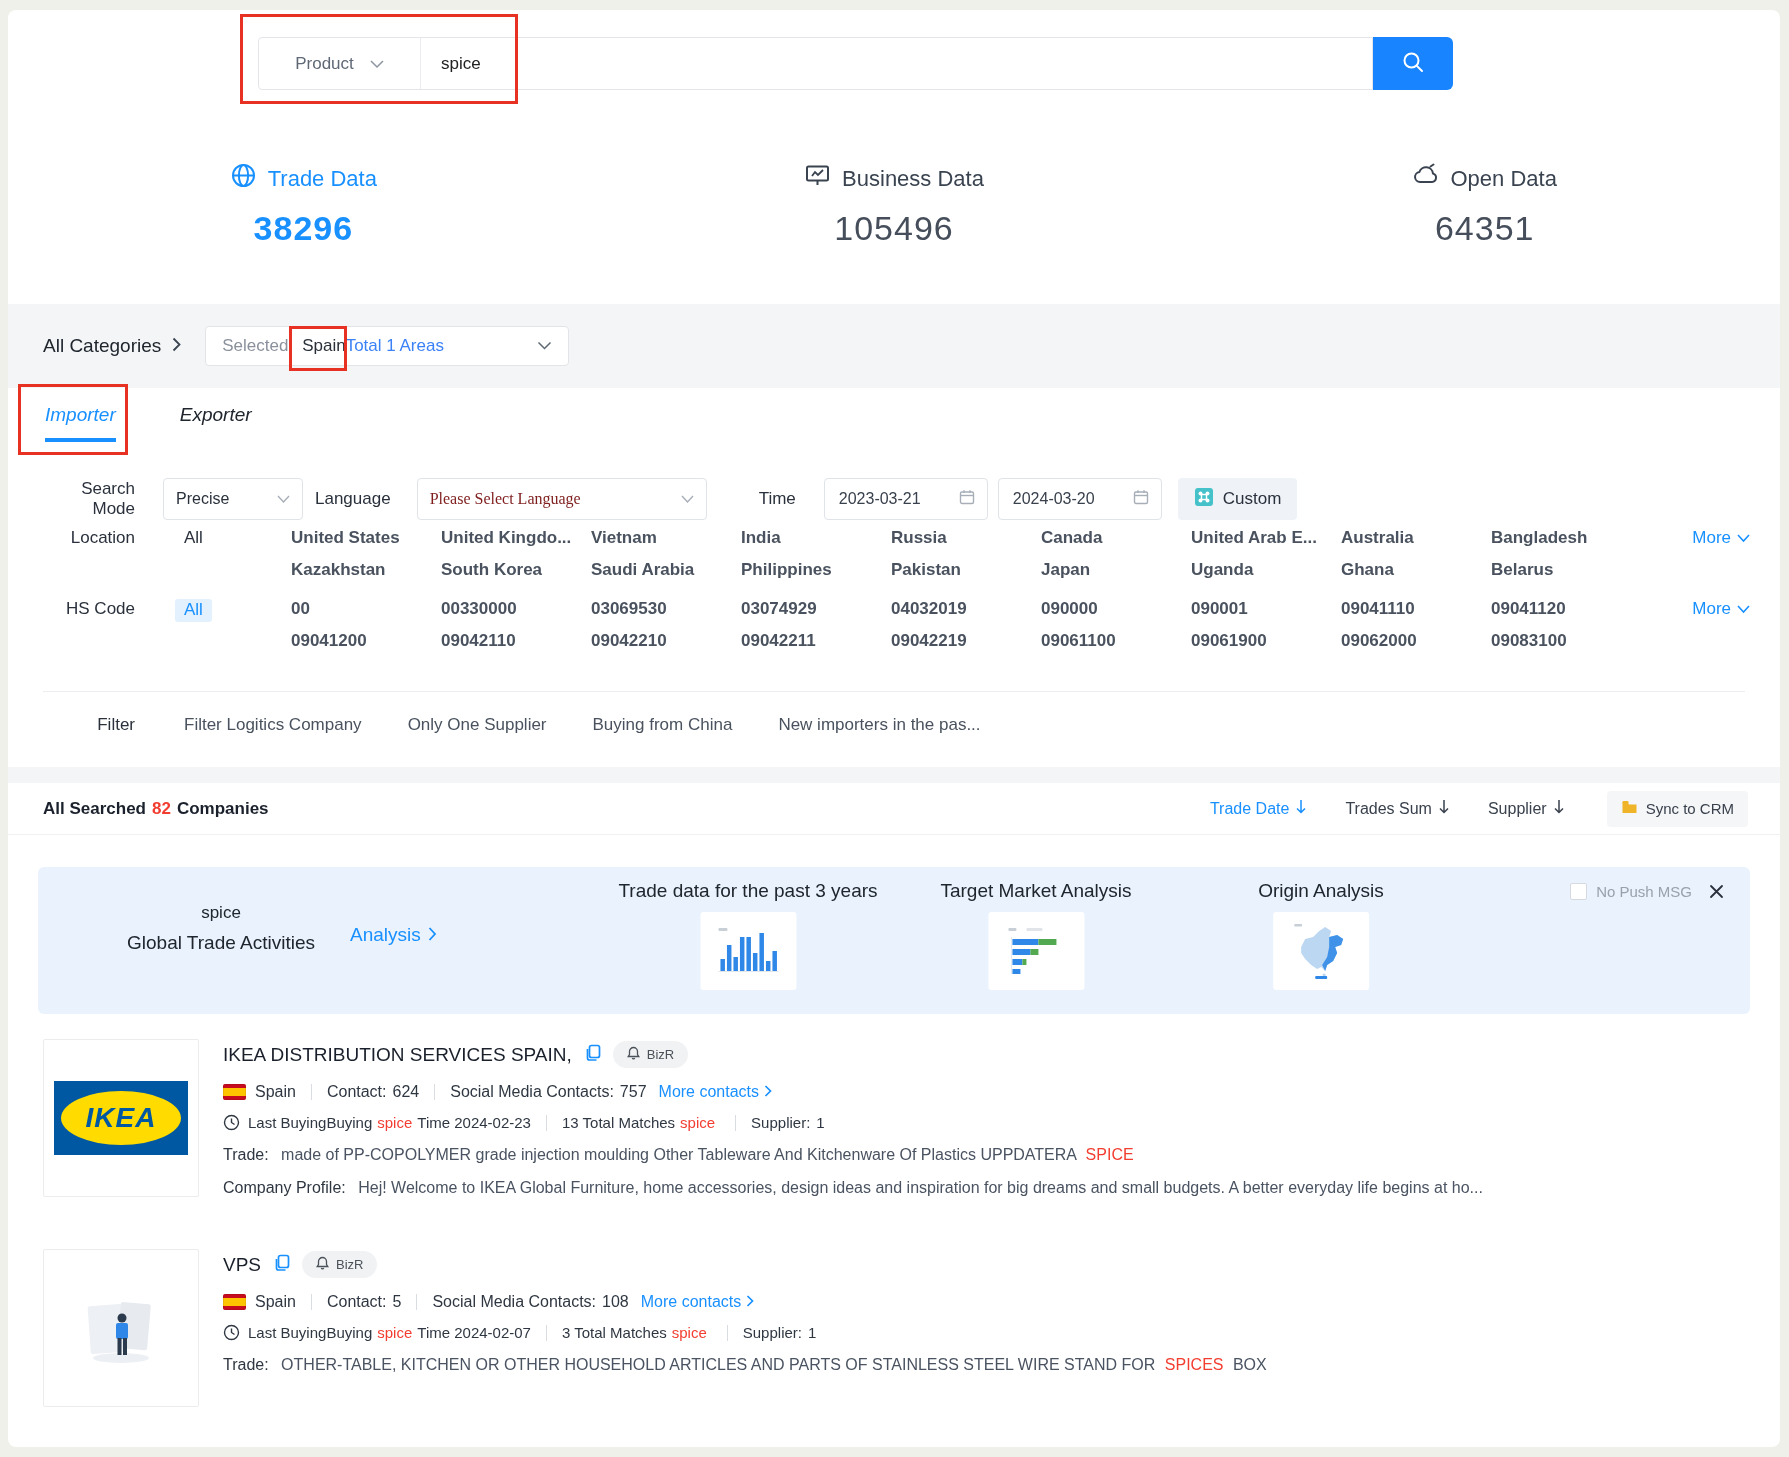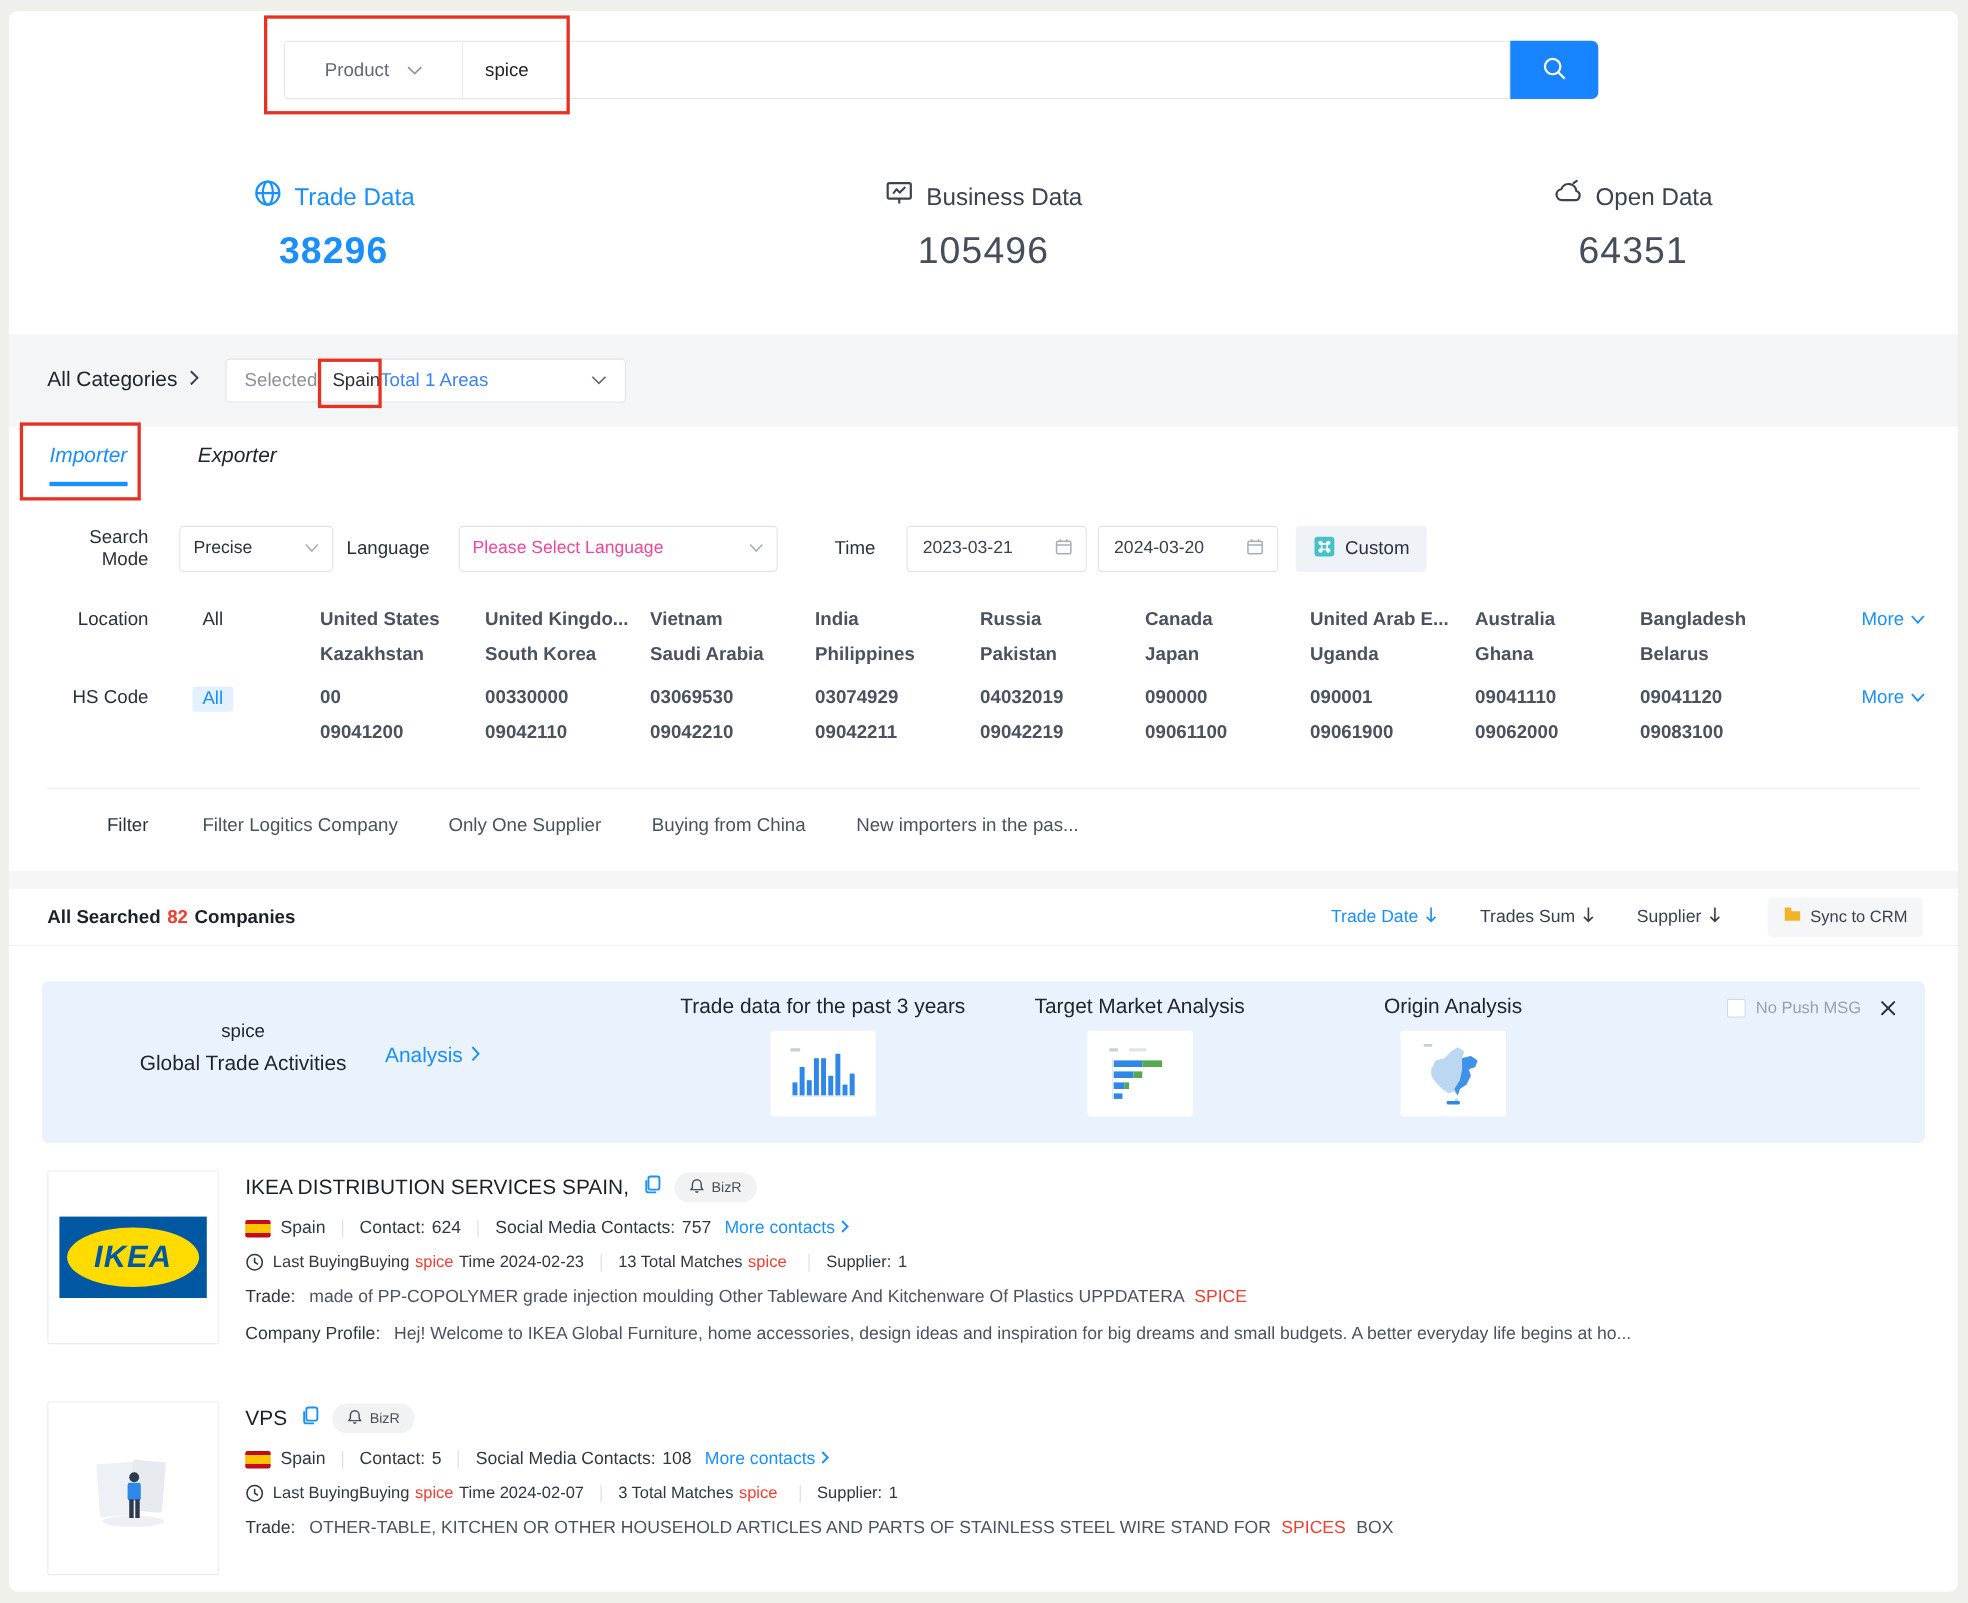--- a/index.html
+++ b/index.html
@@ -42,28 +42,28 @@
   .tab.active { color:#1890ff; border-bottom-color:#1890ff; }
 
   .sm-row { display:flex; align-items:center; margin-top:36px; padding-left:35px; height:42px; }
   .flabel { width:92px; text-align:right; font-size:17px; color:#2a313c; flex:none; }
   .inline-label { font-size:17px; color:#2a313c; }
   .select { height:42px; border:1px solid #e0e3e7; border-radius:4px; display:flex; align-items:center; padding:0 12px; font-size:16px; color:#2a313c; cursor:pointer; background:#fff; }
   .select .chev { margin-left:auto; }
   .sel-precise { width:140px; margin-left:28px; }
   .lang-label { margin-left:12px; }
   .sel-lang { width:290px; margin-left:26px; }
-  .sel-lang .ph { color:#ec4899; }
+  .sel-lang .ph { color:#7f1d1d;font-family:Liberation Serif, serif; }
   .time-label { margin-left:52px; }
   .date-box { width:164px; height:42px; border:1px solid #e0e3e7; border-radius:4px; display:flex; align-items:center; padding:0 12px 0 14px; font-size:16px; color:#39414d; margin-left:28px; cursor:pointer; background:#fff; }
   .date-box .cal { margin-left:auto; }
   .date2 { margin-left:10px; }
   .custom-btn { margin-left:16px; height:42px; padding:0 16px; background:#eff3f8; border-radius:4px; display:flex; align-items:center; gap:9px; font-size:17px; color:#2a313c; cursor:pointer; border:none; }
 
-  .grid-row { display:grid; grid-template-columns:92px 156px repeat(9,150px) 1fr; padding-left:35px; margin-top:33px; align-items:start; }
+  .grid-row { display:grid; grid-template-columns:92px 156px repeat(9,150px) 1fr; padding-left:35px; margin-top:8px; align-items:start; }
   .hs-grid { margin-top:19px; }
   .all-cell { padding-left:49px; font-size:17px; color:#2a313c; cursor:pointer; }
   .hs-chip { display:inline-block; background:#e3f0fd; color:#1890ff; padding:1px 9px 2px; border-radius:3px; margin-left:-9px; }
   .fcol { display:flex; flex-direction:column; gap:12px; font-size:17px; color:#49525e;font-weight:bold; }
   .fcol span { cursor:pointer; white-space:nowrap; overflow:hidden; text-overflow:ellipsis; padding-right:8px; }
   .more-cell { text-align:right; padding-right:30px; color:#1890ff; font-size:17px; cursor:pointer; white-space:nowrap; display:flex; justify-content:flex-end; align-items:center; gap:6px; }
 
   .divider { margin:40px 35px 0; border-top:1px solid #ebedf0; }
   .filter-row { display:flex; margin-top:23px; padding-left:35px; padding-bottom:32px; align-items:center; background:#fff; }
   .filter-options { display:flex; gap:46px; margin-left:49px; font-size:17px; color:#49525e; }

